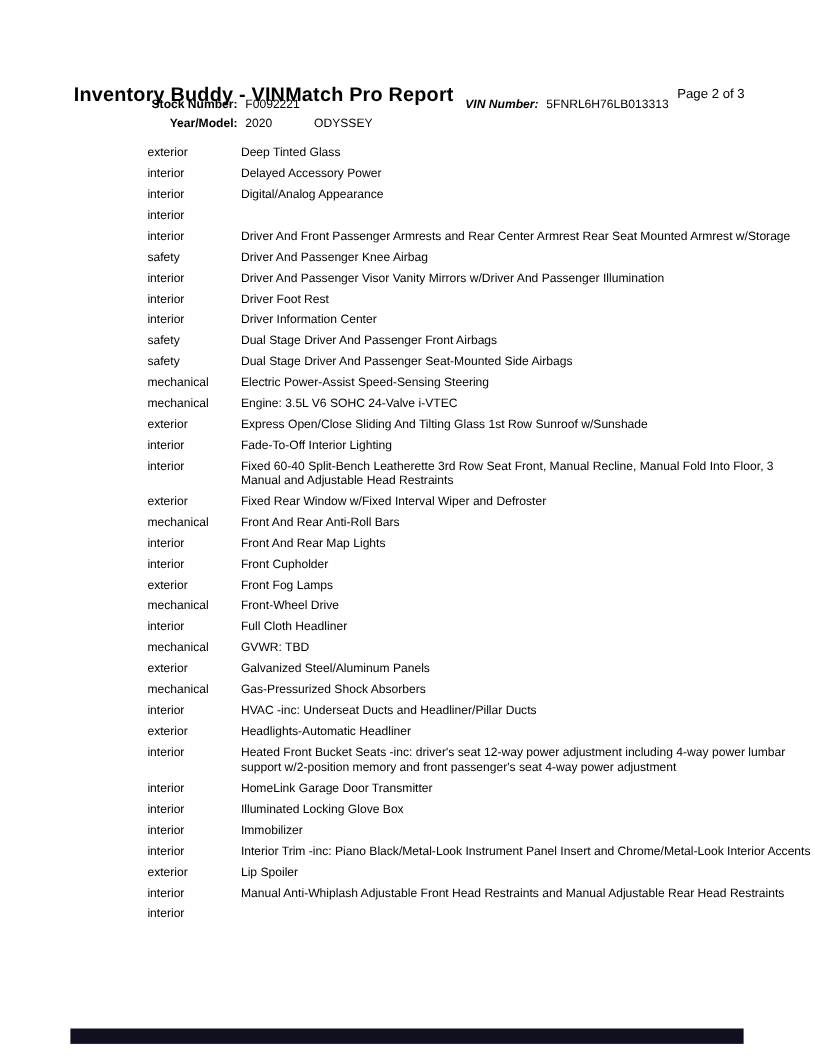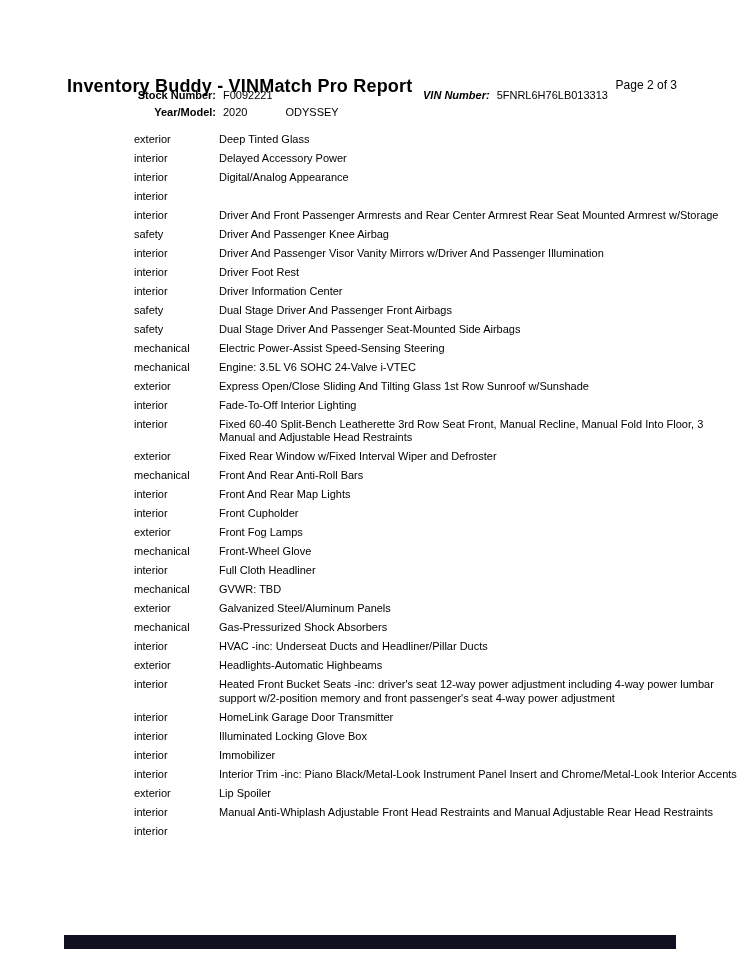--- a/index.html
+++ b/index.html
@@ -229,21 +229,21 @@
     <span class="desc">Front Cupholder</span>
   </div>
 
   <div class="feature-row">
     <span class="cat">exterior</span>
     <span class="desc">Front Fog Lamps</span>
   </div>
 
   <div class="feature-row">
     <span class="cat">mechanical</span>
-    <span class="desc">Front-Wheel Glove</span>
+    <span class="desc">Front-Wheel Drive</span>
   </div>
 
   <div class="feature-row">
     <span class="cat">interior</span>
     <span class="desc">Full Cloth Headliner</span>
   </div>
 
   <div class="feature-row">
     <span class="cat">mechanical</span>
     <span class="desc">GVWR: TBD</span>
@@ -259,21 +259,21 @@
     <span class="desc">Gas-Pressurized Shock Absorbers</span>
   </div>
 
   <div class="feature-row">
     <span class="cat">interior</span>
     <span class="desc">HVAC -inc: Underseat Ducts and Headliner/Pillar Ducts</span>
   </div>
 
   <div class="feature-row">
     <span class="cat">exterior</span>
-    <span class="desc">Headlights-Automatic Highbeams</span>
+    <span class="desc">Headlights-Automatic Headliner</span>
   </div>
 
   <div class="feature-row">
     <span class="cat">interior</span>
     <span class="desc">Heated Front Bucket Seats -inc: driver's seat 12-way power adjustment including 4-way power lumbar support w/2-position memory and front passenger's seat 4-way power adjustment</span>
   </div>
 
   <div class="feature-row">
     <span class="cat">interior</span>
     <span class="desc">HomeLink Garage Door Transmitter</span>

